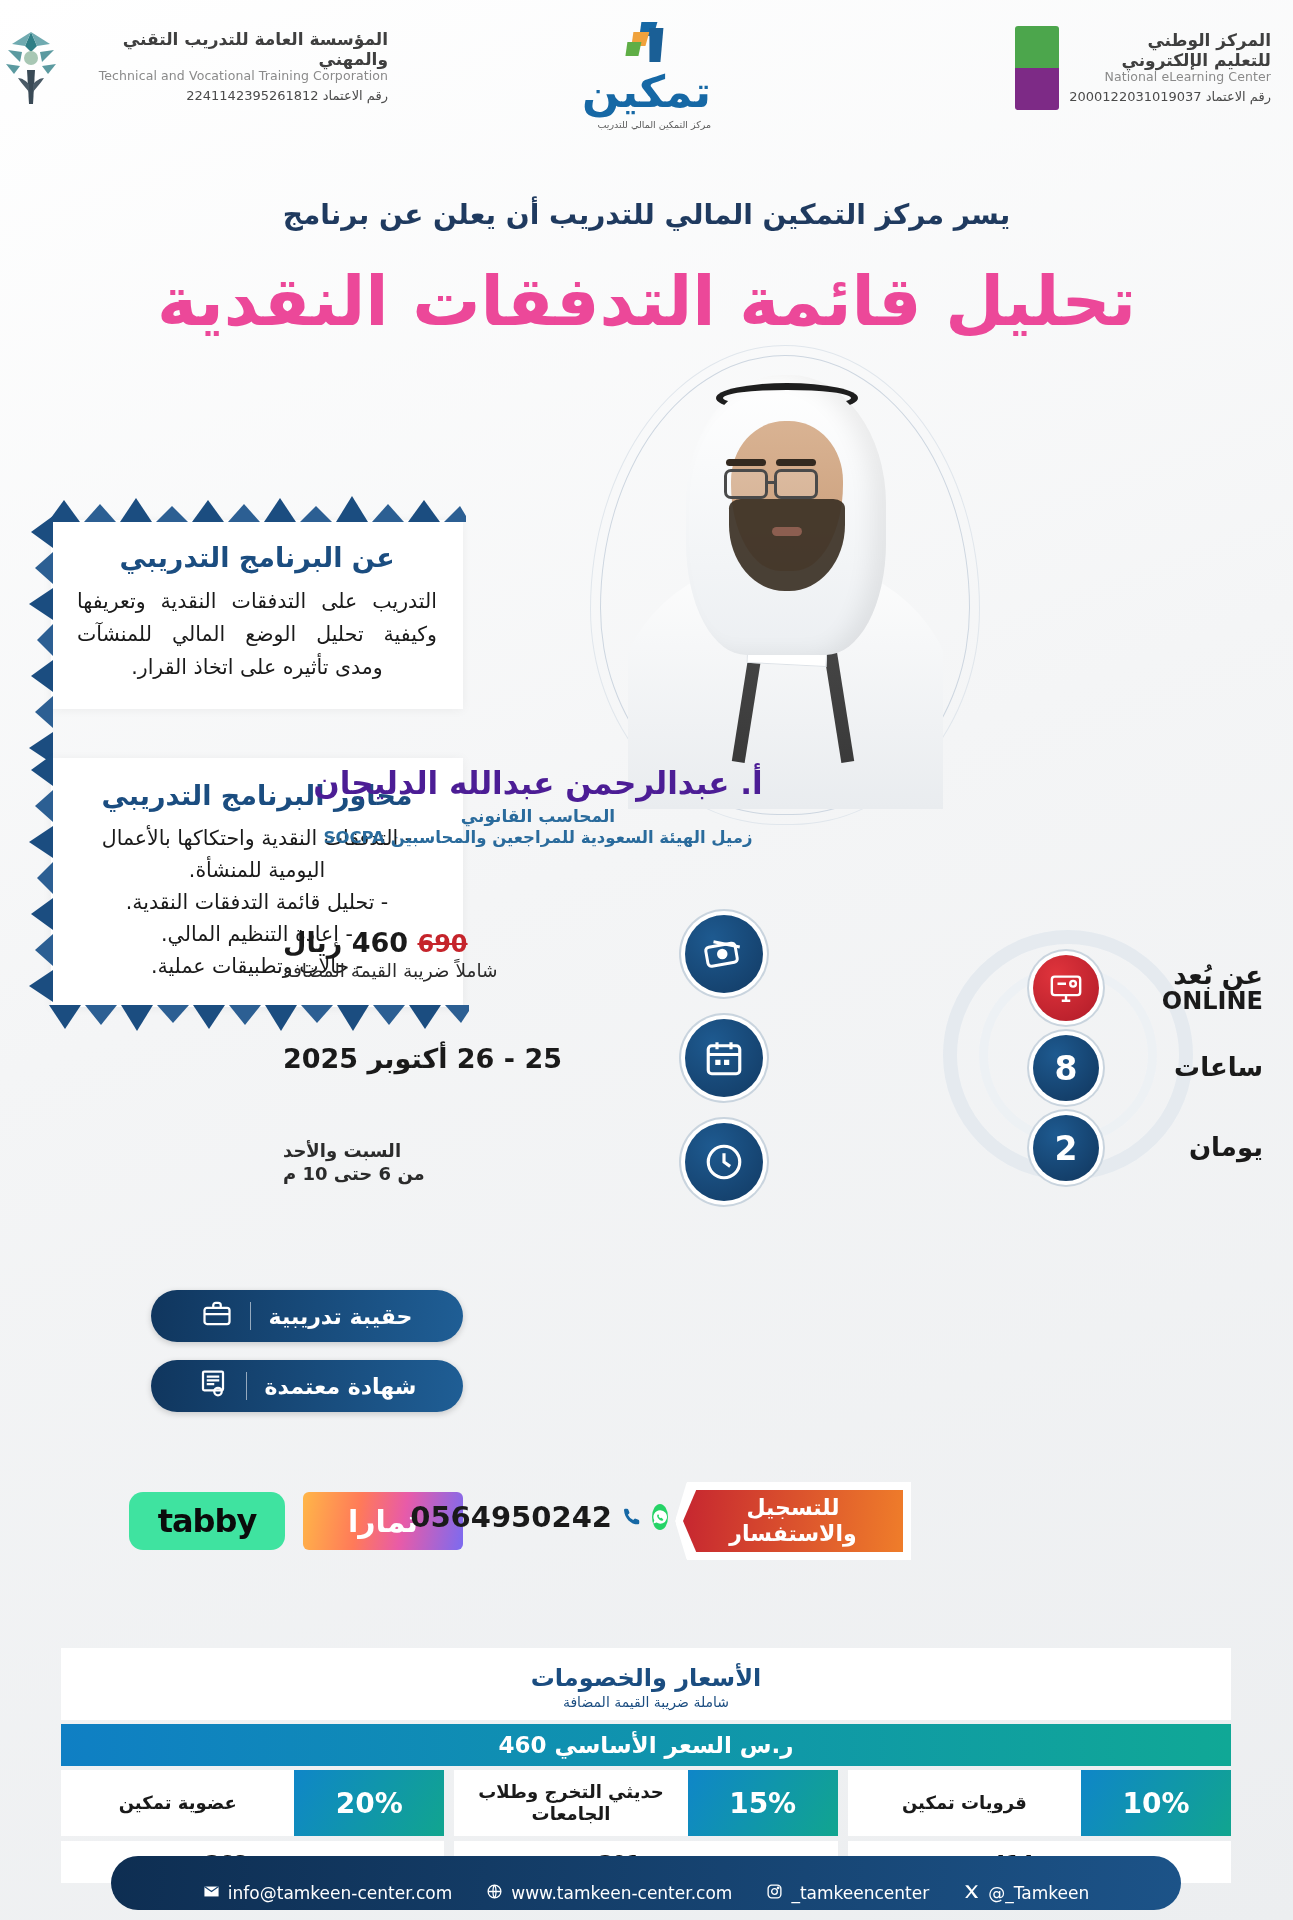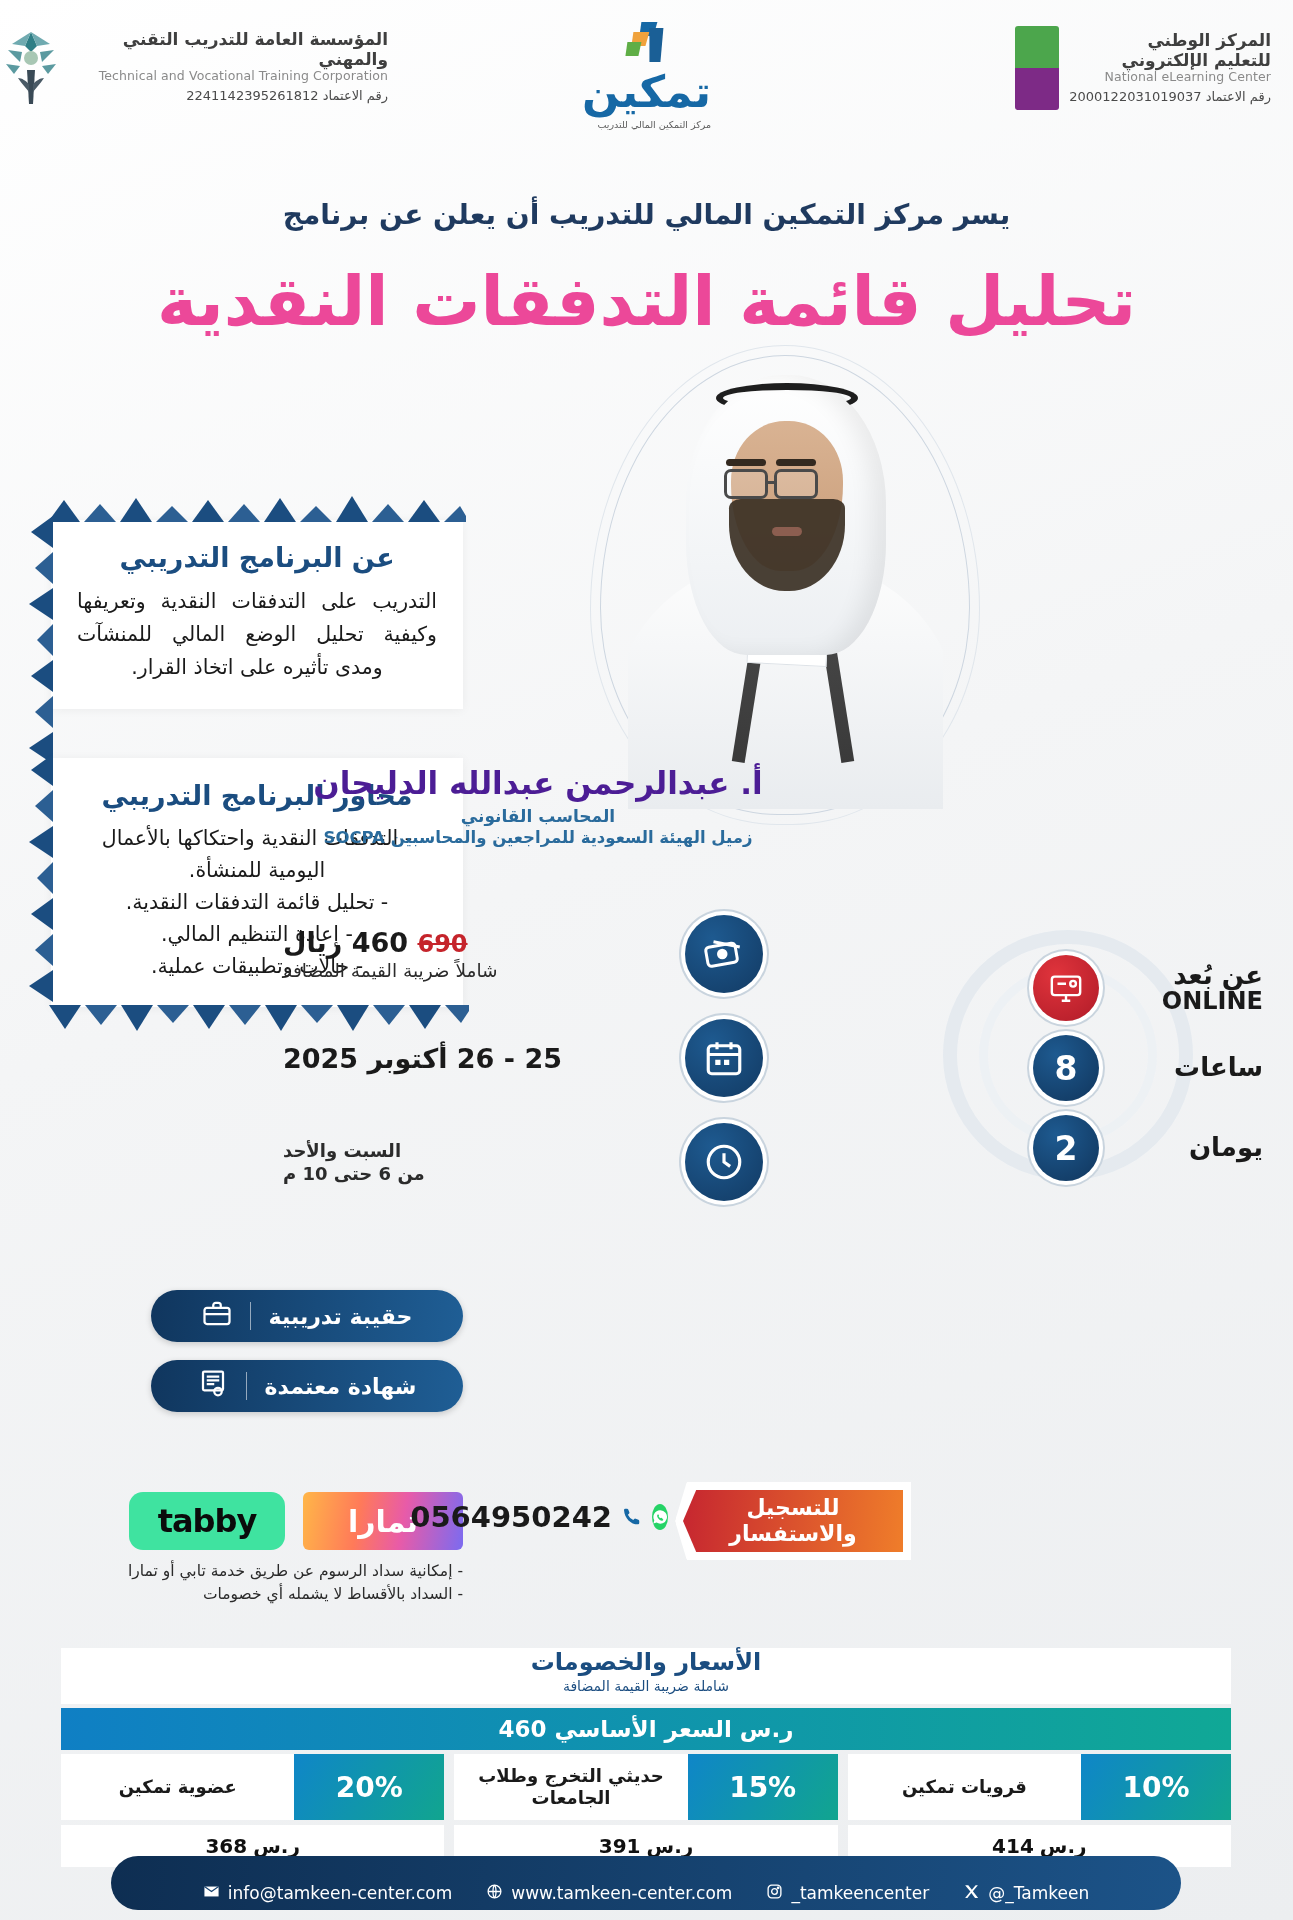--- a/index.html
+++ b/index.html
@@ -160,21 +160,21 @@
     clip-path:polygon(5% 0,100% 0,100% 100%,5% 100%,0 50%); }
   .phone { position:absolute; top:1500px; right:625px; width:180px;
     display:flex; align-items:center; gap:9px; justify-content:flex-start; }
   .phone-num { font-size:29px; font-weight:800; color:#1a1a1a; direction:ltr; }
   .ic-wa { width:26px; height:26px; border-radius:50%; background:#25d366;
     display:flex; align-items:center; justify-content:center; }
   .ic-call { width:26px; height:26px; display:flex; align-items:center; justify-content:center; }
 
   
   .ptable { position:absolute; top:1648px; right:62px; width:1170px; }
-  .pt-head { background:#fff; padding:0 0 10px; text-align:center; }
+  .pt-head { background:#fff; padding:16px 0 10px; text-align:center; }
   .pt-title { font-size:24px; font-weight:800; color:#1b4d80; }
   .pt-sub { font-size:14px; color:#1b4d80; margin-top:2px; }
   .pt-base { margin-top:4px; height:42px;
     background:linear-gradient(90deg,#0f7fc4,#10a896);
     display:flex; align-items:center; justify-content:center;
     color:#fff; font-size:23px; font-weight:700; }
   .pt-cols { display:flex; gap:10px; margin-top:4px; }
   .pt-col { flex:1; }
   .pt-cell { background:#fff; display:flex; align-items:stretch; height:66px; }
   .pt-disc { width:150px; background:linear-gradient(120deg,#0f86c8,#11a58f);
@@ -446,24 +446,20 @@
       <circle cx="16" cy="18" r="3"></circle>
     </svg>
   </span>
 </div>
 
 <div class="pay">
   <div class="pay-row">
     <div class="tamara">تمارا</div>
     <div class="tabby">tabby</div>
   </div>
-  <div class="pay-notes">
-    <div>- إمكانية سداد الرسوم عن طريق خدمة تابي أو تمارا</div>
-    <div>- السداد بالأقساط لا يشمله أي خصومات</div>
-  </div>
 </div>
 
 <div class="register-bg"></div>
 <div class="register">
   <div>
     <div>للتسجيل</div>
     <div>والاستفسار</div>
   </div>
 </div>
 <div class="phone">

